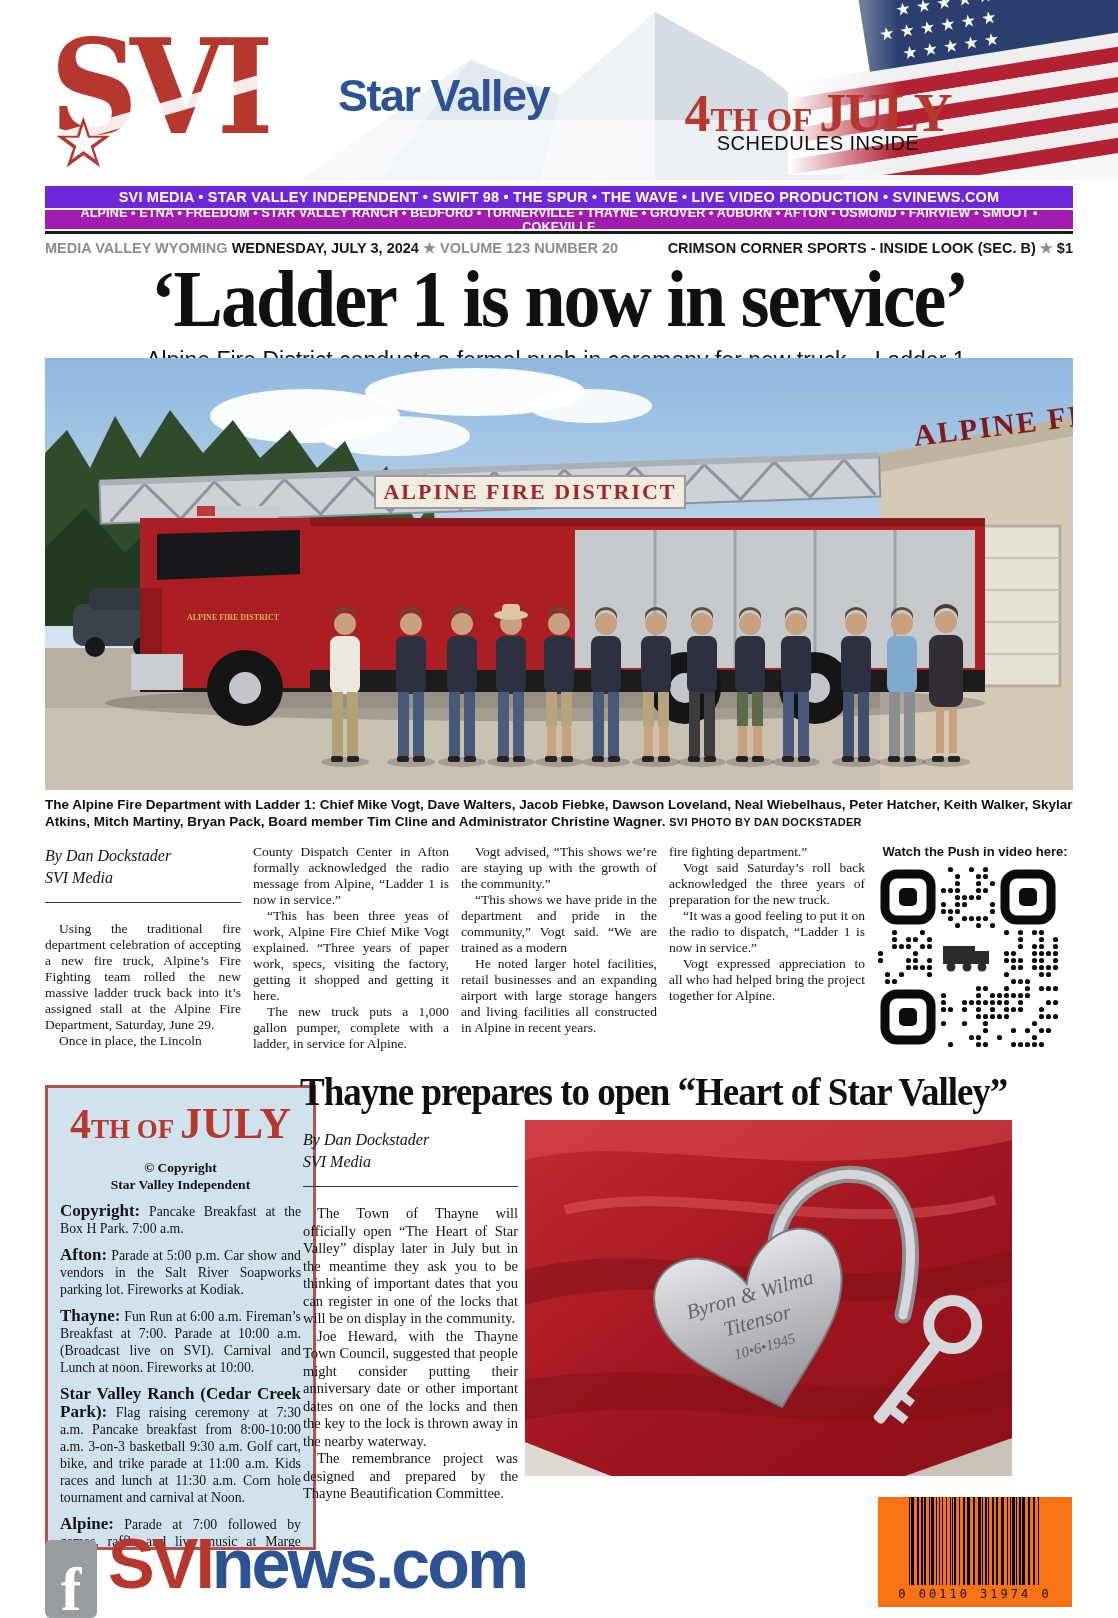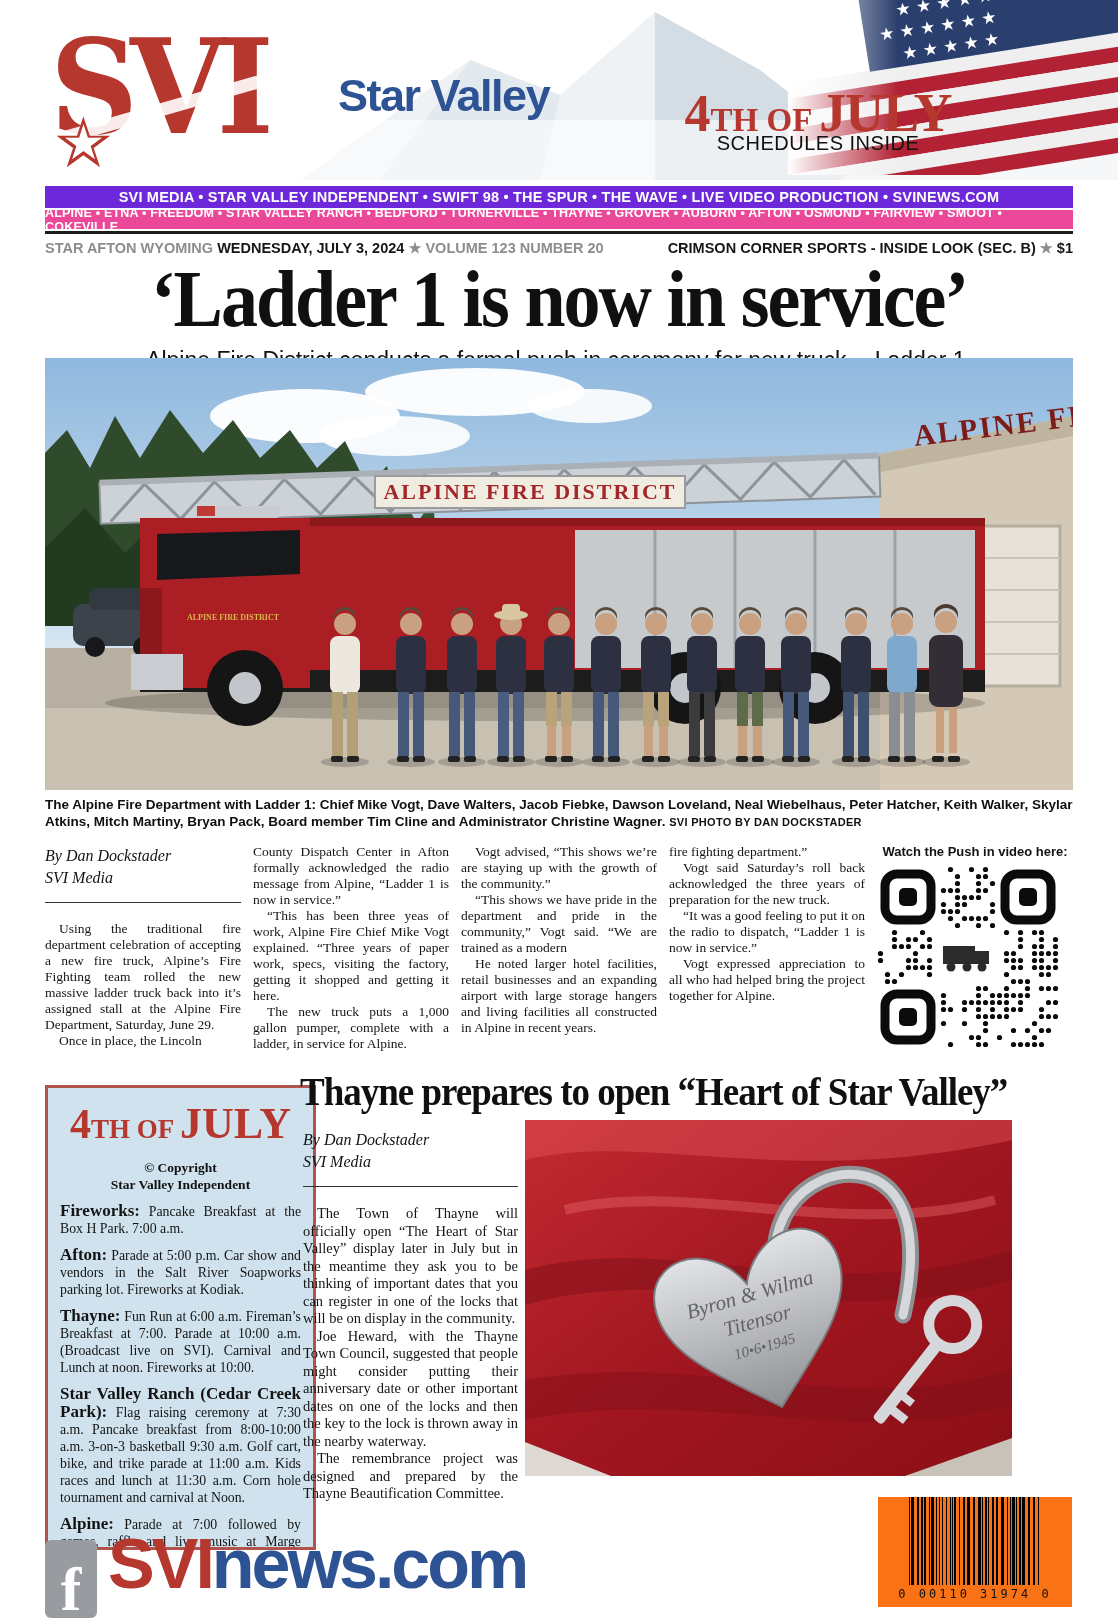--- a/index.html
+++ b/index.html
@@ -20,22 +20,22 @@
             line-height:43px;letter-spacing:-1.5px;}
   #promo{left:668px;top:82px;width:300px;text-align:center;color:#b5372e;
          font-family:"Liberation Serif",serif;font-weight:bold;white-space:nowrap;}
   #promo .s1{font-size:52px;} #promo .s2{font-size:33px;} #promo .s3{font-size:54px;letter-spacing:-1px;}
   #promo-sub{left:668px;top:132px;width:300px;text-align:center;color:#101010;
          font-weight:normal;font-size:20px;letter-spacing:.5px;}
 
   
   #media-bar{left:45px;top:186px;width:1028px;height:22px;background:#6d28d9;color:#fff;
       display:flex;align-items:center;justify-content:center;font-weight:bold;font-size:14.5px;letter-spacing:.2px;}
-  #towns-bar{left:45px;top:210px;width:1028px;height:19px;background:#ec4899;color:#fff;
-      display:flex;align-items:center;justify-content:center;font-weight:bold;font-size:12.5px;letter-spacing:.2px;}
+  #towns-bar{left:45px;top:210px;width:1028px;height:19px;background:#a21caf;color:#fff;
+      display:flex;align-items:center;justify-content:center;font-weight:bold;font-size:12.5px;letter-spacing:.2px;text-align:center;}
   #top-rule{left:45px;top:231px;width:1028px;height:3px;background:#1d1d1d;}
   #dateline{left:45px;top:238px;width:1028px;height:20px;font-size:14.5px;font-weight:bold;
       display:flex;justify-content:space-between;align-items:center;}
   .gray{color:#8d8d8d;} .blacktxt{color:#161616;}
 
   
   #headline{left:45px;top:252px;width:1028px;text-align:center;
       font-family:"Liberation Serif",serif;font-weight:bold;font-size:74px;
       letter-spacing:-2px;color:#101010;transform:scaleY(1.1);transform-origin:center top;}
   #subhead{left:45px;top:347px;width:1028px;text-align:center;
@@ -147,21 +147,21 @@
     <div id="promo" class="abs"><span class="s1">4</span><span class="s2">TH OF </span><span class="s3">JULY</span></div>
     <div id="promo-sub" class="abs">SCHEDULES INSIDE</div>
   </div>
 
   <div id="media-bar" class="abs">SVI MEDIA • STAR VALLEY INDEPENDENT • SWIFT 98 • THE SPUR • THE WAVE • LIVE VIDEO PRODUCTION • SVINEWS.COM</div>
   <div id="towns-bar" class="abs">ALPINE • ETNA • FREEDOM • STAR VALLEY RANCH • BEDFORD • TURNERVILLE • THAYNE • GROVER • AUBURN • AFTON • OSMOND • FAIRVIEW • SMOOT • COKEVILLE</div>
   <div id="top-rule" class="abs"></div>
 
   <div id="dateline" class="abs">
     <span>
-      <span class="gray">STAR AFTON WYOMING</span>
+      <span class="gray">MEDIA VALLEY WYOMING</span>
       <span class="blacktxt">WEDNESDAY, JULY 3, 2024</span>
       <span class="gray">★</span>
       <span class="gray">VOLUME 123 NUMBER 20</span>
     </span>
     <span>
       <span class="blacktxt">CRIMSON CORNER SPORTS - INSIDE LOOK (SEC. B)</span>
       <span class="gray">★</span>
       <span class="blacktxt">$1</span>
     </span>
   </div>
@@ -578,21 +578,21 @@
     </div>
   </div>
 
   <div id="july-box" class="abs">
     <div id="july-title"><span class="s1">4</span><span class="s2">TH OF </span><span class="s3">JULY</span></div>
     <div id="july-copy">
       <div>© Copyright</div>
       <div>Star Valley Independent</div>
     </div>
     <div id="july-items">
-        <p class="jitem"><b class="jlead">Fireworks:</b> Pancake Breakfast at the Box H Park. 7:00 a.m.</p>
+        <p class="jitem"><b class="jlead">Copyright:</b> Pancake Breakfast at the Box H Park. 7:00 a.m.</p>
         <p class="jitem"><b class="jlead">Afton:</b> Parade at 5:00 p.m. Car show and vendors in the Salt River Soapworks parking lot. Fireworks at Kodiak.</p>
         <p class="jitem"><b class="jlead">Thayne:</b> Fun Run at 6:00 a.m. Fireman’s Breakfast at 7:00. Parade at 10:00 a.m. (Broadcast live on SVI). Carnival and Lunch at noon. Fireworks at 10:00.</p>
         <p class="jitem"><b class="jlead">Star Valley Ranch (Cedar Creek Park):</b> Flag raising ceremony at 7:30 a.m. Pancake breakfast from 8:00-10:00 a.m. 3-on-3 basketball 9:30 a.m. Golf cart, bike, and trike parade at 11:00 a.m. Kids races and lunch at 11:30 a.m. Corn hole tournament and carnival at Noon.</p>
         <p class="jitem"><b class="jlead">Alpine:</b> Parade at 7:00 followed by games, raffle and live music at Marge Grover Park.</p>
       </div>
   </div>
 
   <div id="thayne-headline" class="abs">Thayne prepares to open “Heart of Star Valley”</div>
 
   <div id="thayne-col" class="abs">

